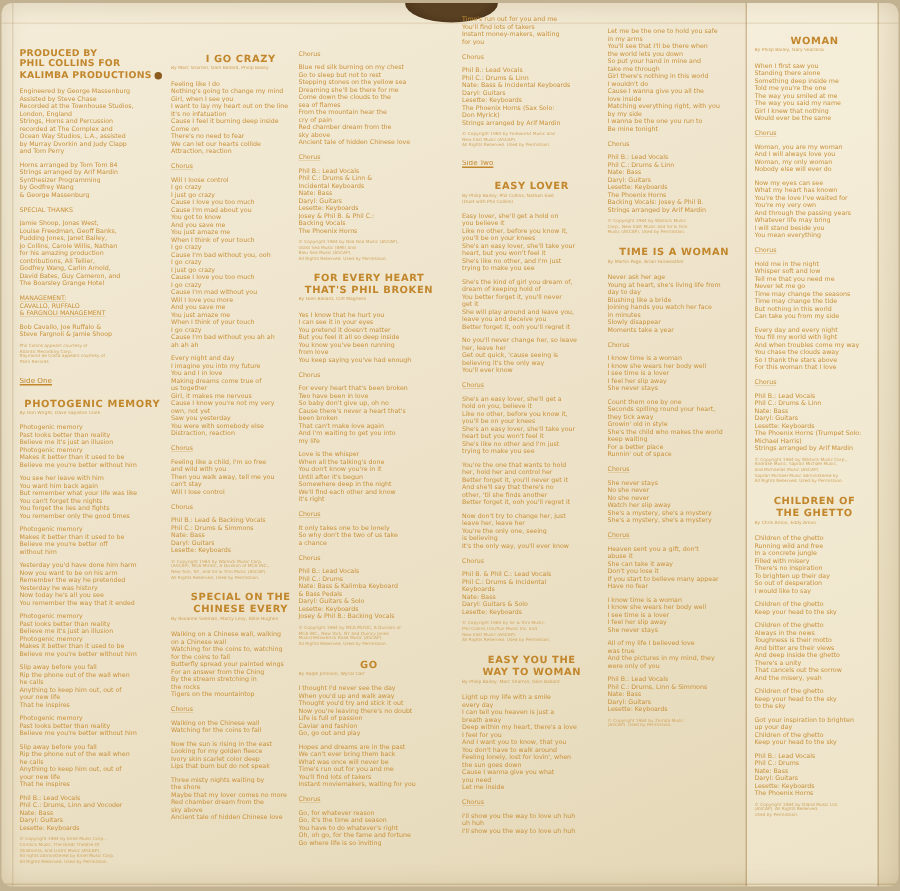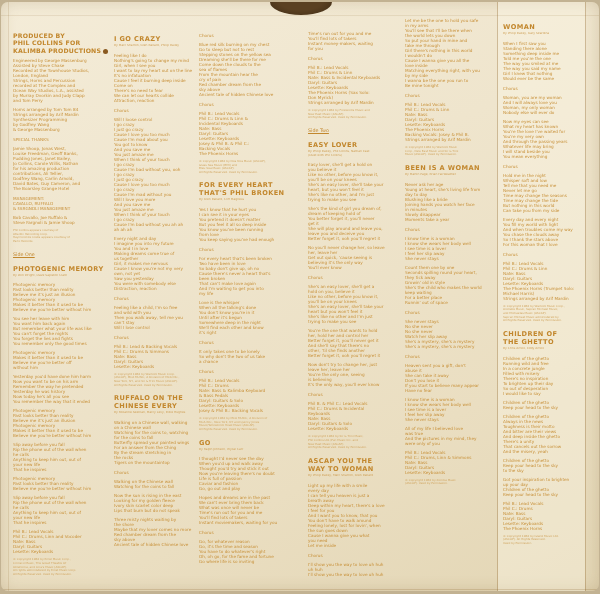--- a/index.html
+++ b/index.html
@@ -16,27 +16,27 @@
   .hline{position:absolute;left:0;right:0;height:1px;background:rgba(140,100,40,.22);}
   .hline.h1{top:13px;opacity:.55}
   .hline.h2{top:587px}
   .notch{position:absolute;top:0;left:269px;width:62px;height:13px;
          background:radial-gradient(ellipse at 50% -45%,#5a4022 55%,#3e2b14 100%);
          border-radius:0 0 31px 31px / 0 0 13px 13px;}
   .col{position:absolute;color:#c8913a;}
   .col-1{left:12px;top:30px;width:97px}
   .col-2{left:113px;top:26px;width:93px}
   .col-3{left:198px;top:26px;width:94px}
-  .col-4{left:307px;top:29px;width:93px}
+  .col-4{left:307px;top:8px;width:93px}
   .col-5{left:404px;top:16px;width:89px}
   .col-6{left:502px;top:14px;width:80px}
   .blk{margin:0 0 4px 0;}
   .blk .ln{font-size:4.2px;line-height:5px;white-space:nowrap;overflow:hidden;}
   .blk.title .ln{font-size:6.2px;line-height:7.4px;font-weight:bold;letter-spacing:.2px;color:#c2872d;}
-  .blk.heading{margin:7px 0 1px;}
+  .blk.heading{margin:7px 0 1px;text-align:center;}
   .blk.heading .ln{font-size:6.6px;line-height:8px;font-weight:bold;letter-spacing:.4px;color:#c2872d;}
   .blk.byline{margin:0 0 5px;}
   .blk.byline .ln{font-size:3px;line-height:3.8px;color:#cfa159;}
   .blk.label{margin:5px 0 4px;}
   .blk.label .ln{text-decoration:underline;}
   .blk.side{margin:8px 0 5px;}
   .blk.side .ln{font-size:4.8px;line-height:6px;text-decoration:underline;color:#c2872d;}
   .blk.fine .ln{font-size:2.9px;line-height:3.6px;color:#d1a763;}
   .logo{display:inline-block;width:5px;height:5px;border-radius:50%;background:#8a5a20;
         margin-left:2px;vertical-align:middle;}
@@ -269,21 +269,21 @@
           <div class="ln">Daryl: Guitars</div>
           <div class="ln">Lesette: Keyboards</div>
         </div>
         <div class="blk fine">
           <div class="ln">© Copyright 1984 by Warlock Music Corp.</div>
           <div class="ln">(ASCAP), MCA MUSIC, A Division of MCA INC.,</div>
           <div class="ln">New York, NY, and Sir &amp; Trini Music (ASCAP).</div>
           <div class="ln">All Rights Reserved. Used by Permission.</div>
         </div>
         <div class="blk heading">
-          <div class="ln">RUFFALO ON THE</div>
+          <div class="ln">SPECIAL ON THE</div>
           <div class="ln">CHINESE EVERY</div>
         </div>
         <div class="blk byline">
           <div class="ln">By Roxanne Seeman, Marcy Levy, Billie Hughes</div>
         </div>
         <div class="blk body">
           <div class="ln">Walking on a Chinese wall, walking</div>
           <div class="ln">on a Chinese wall</div>
           <div class="ln">Watching for the coins to, watching</div>
           <div class="ln">for the coins to fall</div>
@@ -550,21 +550,21 @@
           <div class="ln">Daryl: Guitars &amp; Solo</div>
           <div class="ln">Lesette: Keyboards</div>
         </div>
         <div class="blk fine">
           <div class="ln">© Copyright 1984 by Sir &amp; Trini Music,</div>
           <div class="ln">Phil Collins Ltd./Pun Music Inc. and</div>
           <div class="ln">New East Music (ASCAP).</div>
           <div class="ln">All Rights Reserved. Used by Permission.</div>
         </div>
         <div class="blk heading">
-          <div class="ln">ASCAP YOU THE</div>
+          <div class="ln">EASY YOU THE</div>
           <div class="ln">WAY TO WOMAN</div>
         </div>
         <div class="blk byline">
           <div class="ln">By Philip Bailey, Marc Sharron, Glen Ballard</div>
         </div>
         <div class="blk body">
           <div class="ln">Light up my life with a smile</div>
           <div class="ln">every day</div>
           <div class="ln">I can tell you heaven is just a</div>
           <div class="ln">breath away</div>
@@ -616,21 +616,21 @@
           <div class="ln">The Phoenix Horns</div>
           <div class="ln">Backing Vocals: Josey &amp; Phil B.</div>
           <div class="ln">Strings arranged by Arif Mardin</div>
         </div>
         <div class="blk fine">
           <div class="ln">© Copyright 1984 by Warlock Music</div>
           <div class="ln">Corp., New East Music and Sir &amp; Trini</div>
           <div class="ln">Music (ASCAP). Used by Permission.</div>
         </div>
         <div class="blk heading">
-          <div class="ln">BEEN IS A WOMAN</div>
+          <div class="ln">TIME IS A WOMAN</div>
         </div>
         <div class="blk byline">
           <div class="ln">By Martin Page, Brian Fairweather</div>
         </div>
         <div class="blk body">
           <div class="ln">Never ask her age</div>
           <div class="ln">Young at heart, she's living life from</div>
           <div class="ln">day to day</div>
           <div class="ln">Blushing like a bride</div>
           <div class="ln">Joining hands you watch her face</div>

